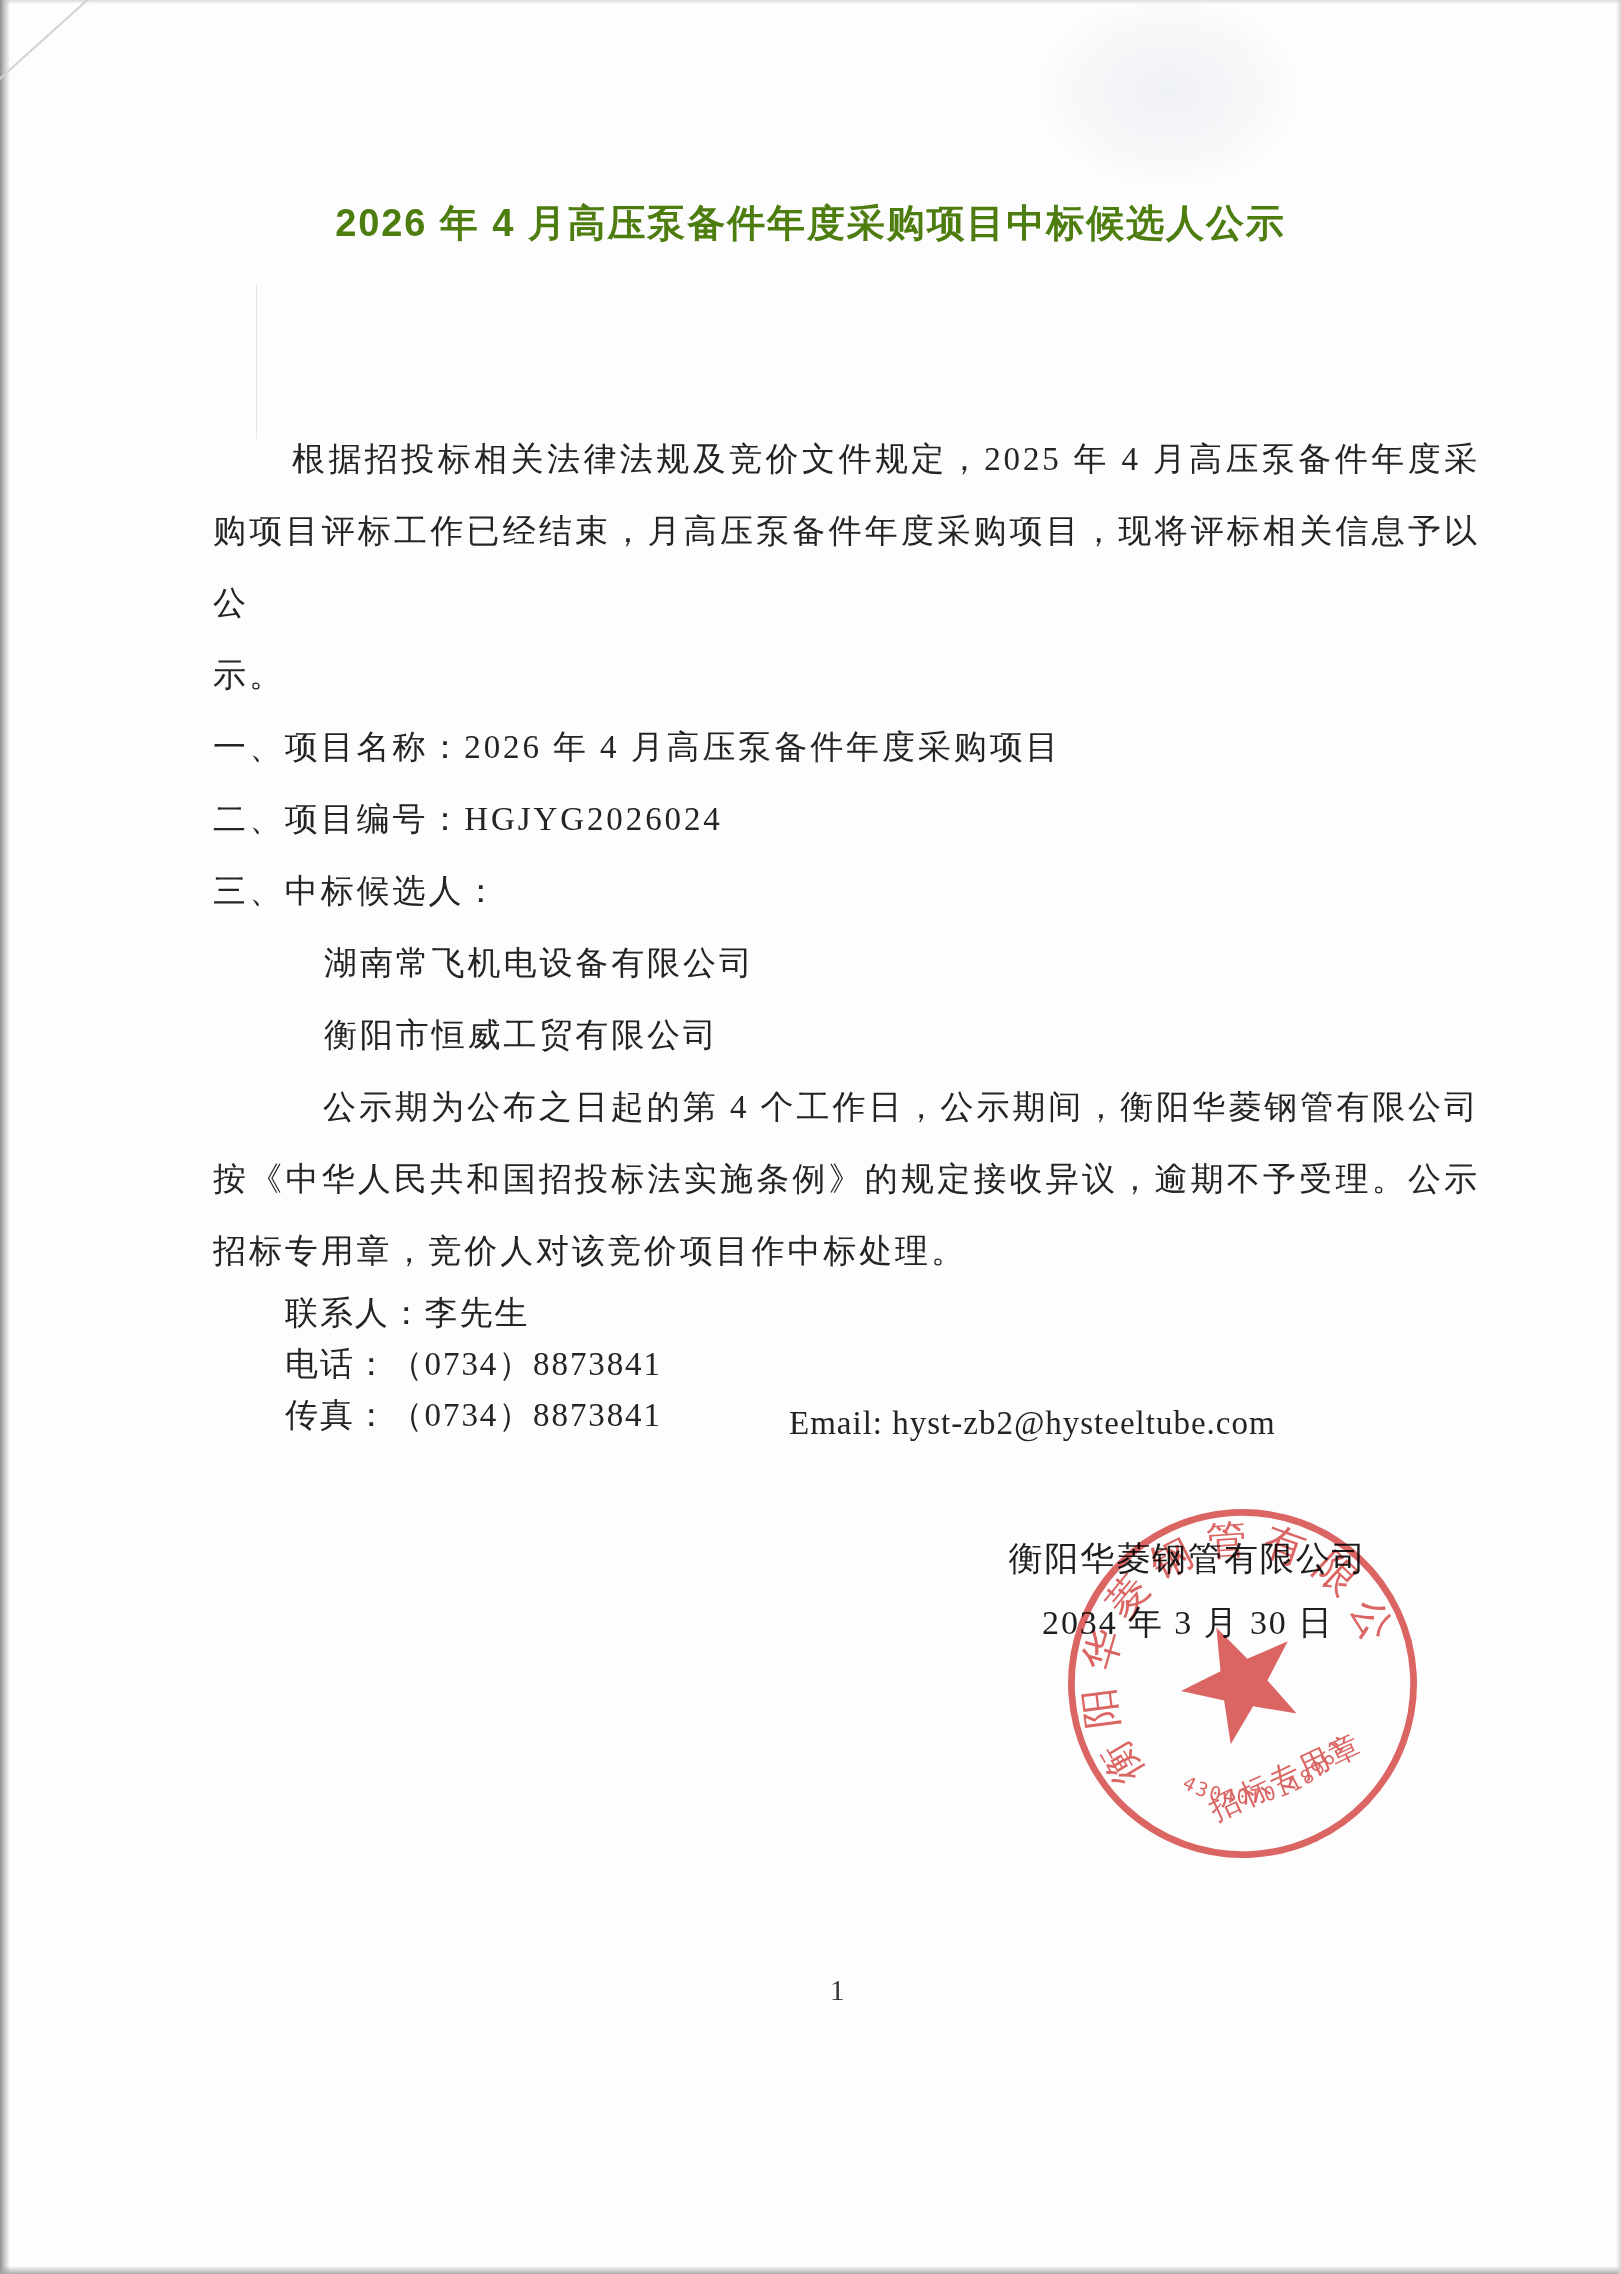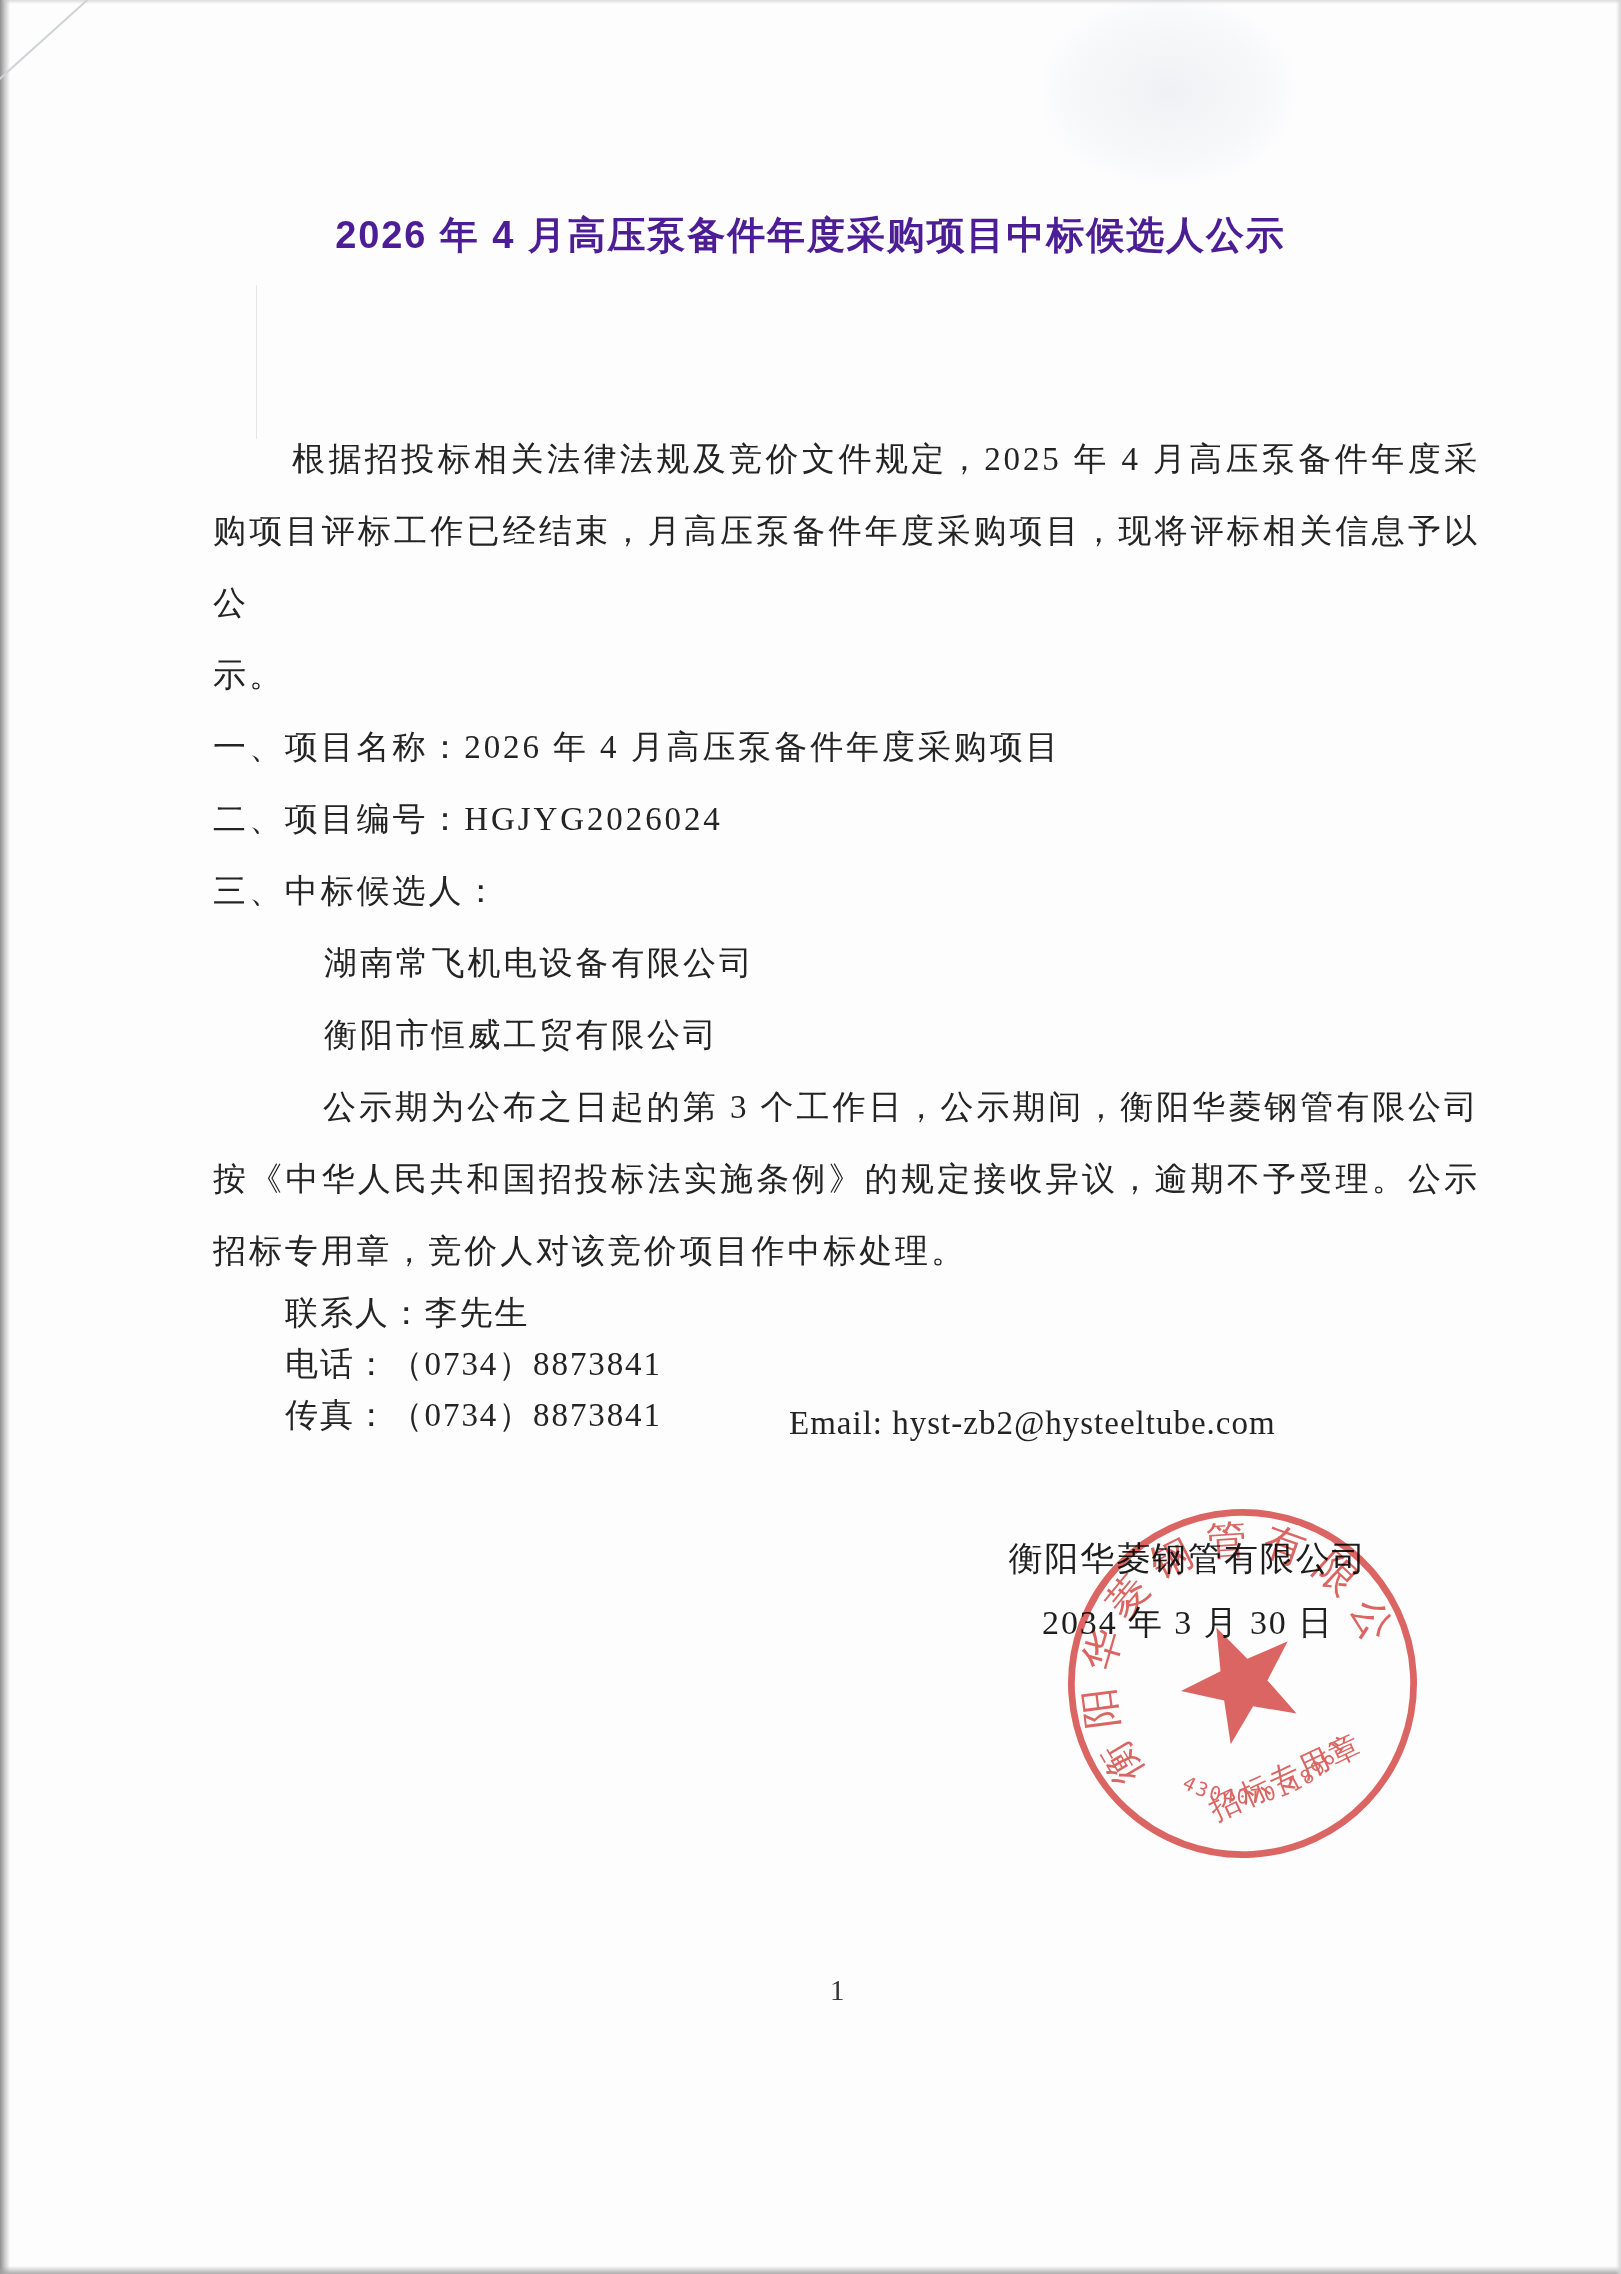--- a/index.html
+++ b/index.html
@@ -21,24 +21,24 @@
   .edge-top{position:absolute;left:0;top:0;width:100%;height:3.9px;
     background:linear-gradient(to bottom,#dcdcdc 0,rgba(255,255,255,0) 100%);}
   .corner-diag{position:absolute;left:-33px;top:42px;width:145px;height:1.9px;
     background:#cfd2d6;transform:rotate(-42deg);}
   .smudge{position:absolute;left:1043px;top:0px;width:251px;height:183px;
     background:radial-gradient(ellipse at center,rgba(175,188,200,.18) 0,rgba(175,188,200,.07) 55%,rgba(255,255,255,0) 75%);}
   .faint-line{position:absolute;left:256px;top:285px;width:1px;height:154px;background:#e4e6e8;}
 
   
   .doc-title{
-    position:absolute;left:0;top:210px;width:1621px;
+    position:absolute;left:0;top:198px;width:1621px;
     text-align:center;
     font-family:"Liberation Sans","DejaVu Sans",sans-serif;
-    font-weight:700;font-size:38px;letter-spacing:1.9px;color:#4c1d95;
+    font-weight:700;font-size:38px;letter-spacing:1.9px;color:#4d7c0f;
     white-space:nowrap;
   }
   .body-block{
     position:absolute;left:213px;top:423px;width:1267px;
     font-size:33px;line-height:72px;letter-spacing:2.9px;
     white-space:normal;
   }
   .line{min-height:72px;}
   .fill{text-align:justify;text-align-last:justify;}
   .indent-p1{text-indent:79px;}
@@ -90,21 +90,21 @@
     <div class="line fill">购项目评标工作已经结束，月高压泵备件年度采购项目，现将评标相关信息予以公</div>
     <div class="line">示。</div>
 
     <div class="line">一、项目名称：2026 年 4 月高压泵备件年度采购项目</div>
     <div class="line">二、项目编号：HGJYG2026024</div>
     <div class="line">三、中标候选人：</div>
 
     <div class="line cand">湖南常飞机电设备有限公司</div>
     <div class="line cand">衡阳市恒威工贸有限公司</div>
 
-    <div class="line fill indent-p2">公示期为公布之日起的第 3 个工作日，公示期间，衡阳华菱钢管有限公司</div>
+    <div class="line fill indent-p2">公示期为公布之日起的第 4 个工作日，公示期间，衡阳华菱钢管有限公司</div>
     <div class="line fill">按《中华人民共和国招投标法实施条例》的规定接收异议，逾期不予受理。公示</div>
     <div class="line">招标专用章，竞价人对该竞价项目作中标处理。</div>
   </div>
 
   <div class="contact-block">
     <div class="contact-line">联系人：李先生</div>
     <div class="contact-line">电话：（0734）8873841</div>
     <div class="contact-line">
       <span>传真：（0734）8873841</span>
       <span class="email">Email: hyst-zb2@hysteeltube.com</span>

